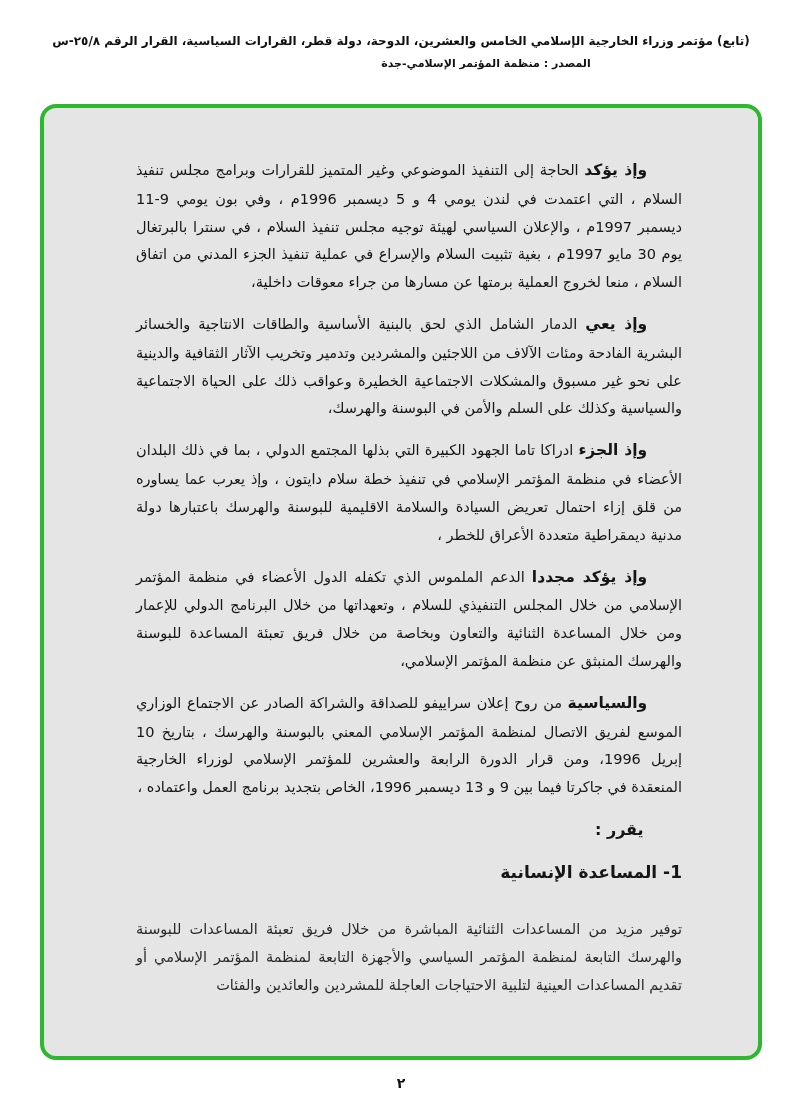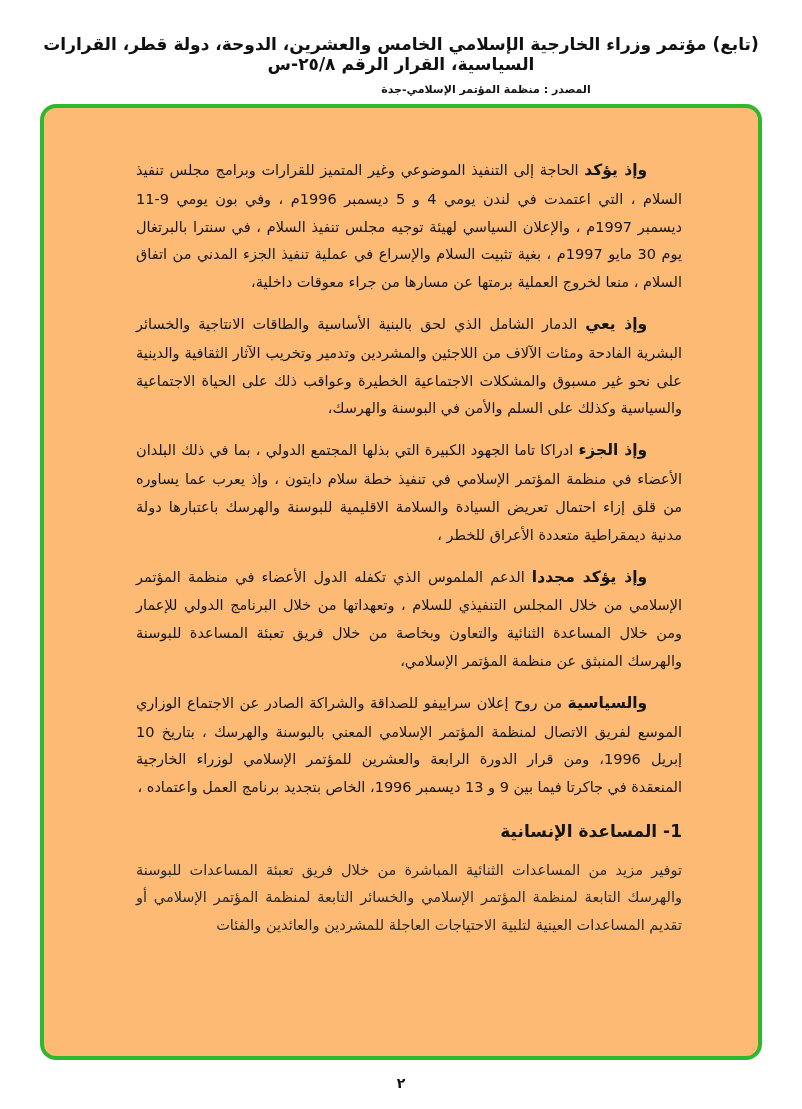--- a/index.html
+++ b/index.html
@@ -17,41 +17,41 @@
     height: 1109px;
     overflow: hidden;
     background: #ffffff;
   }
   .doc-header {
     direction: rtl;
     text-align: center;
     padding-top: 34px;
   }
   .doc-header .line1 {
-    font-size: 17px;
+    font-size: 12px;
     font-weight: bold;
     letter-spacing: 0.2px;
     color: #101010;
   }
   .doc-header .line2 {
     font-size: 11px;
     font-weight: bold;
     margin-top: 9px;
     transform: translateX(85px); 
     color: #101010;
   }
   .content-box {
     position: absolute;
     left: 40px;
     top: 104px;
     width: 722px;
     height: 956px;
     border: 4px solid #2db82d;
     border-radius: 16px;
-    background: #fdba74;
+    background: #e5e5e5;
   }
   .content-inner {
     direction: rtl;
     text-align: justify;
     padding: 48px 76px 0 92px;
     font-size: 14.5px;
     line-height: 1.92;
   }
   .para {
     margin: 0 0 13px 0;
@@ -61,21 +61,21 @@
     font-weight: bold;
     font-size: 15.5px;
   }
   .decides {
     margin: 6px 0 10px 0;
     text-indent: 2.4em;
     font-weight: bold;
     font-size: 16px;
   }
   .section-heading {
-    margin: 4px 0 9px 0;
+    margin: 4px 0 28px 0;
     font-weight: bold;
     font-size: 17px;
   }
   .section-para {
     margin: 0;
     text-indent: 0;
     color: #2a2a2a;
   }
   .page-number {
     position: absolute;
@@ -114,23 +114,24 @@
       </p>
 
       <p class="para">
         <span class="lead">وإذ يؤكد مجددا</span><span> الدعم الملموس الذي تكفله الدول الأعضاء في منظمة المؤتمر الإسلامي من خلال المجلس التنفيذي للسلام ، وتعهداتها من خلال البرنامج الدولي للإعمار ومن خلال المساعدة الثنائية والتعاون وبخاصة من خلال فريق تعبئة المساعدة للبوسنة والهرسك المنبثق عن منظمة المؤتمر الإسلامي،</span>
       </p>
 
       <p class="para">
         <span class="lead">والسياسية</span><span> من روح إعلان سراييفو للصداقة والشراكة الصادر عن الاجتماع الوزاري الموسع لفريق الاتصال لمنظمة المؤتمر الإسلامي المعني بالبوسنة والهرسك ، بتاريخ 10 إبريل 1996، ومن قرار الدورة الرابعة والعشرين للمؤتمر الإسلامي لوزراء الخارجية المنعقدة في جاكرتا فيما بين 9 و 13 ديسمبر 1996، الخاص بتجديد برنامج العمل واعتماده ،</span>
       </p>
 
+      <p class="decides">يقرر :</p>
 
       <p class="section-heading">1- المساعدة الإنسانية</p>
 
-      <p class="section-para">توفير مزيد من المساعدات الثنائية المباشرة من خلال فريق تعبئة المساعدات للبوسنة والهرسك التابعة لمنظمة المؤتمر الإسلامي والخسائر التابعة لمنظمة المؤتمر الإسلامي أو تقديم المساعدات العينية لتلبية الاحتياجات العاجلة للمشردين والعائدين والفئات</p>
+      <p class="section-para">توفير مزيد من المساعدات الثنائية المباشرة من خلال فريق تعبئة المساعدات للبوسنة والهرسك التابعة لمنظمة المؤتمر السياسي والأجهزة التابعة لمنظمة المؤتمر الإسلامي أو تقديم المساعدات العينية لتلبية الاحتياجات العاجلة للمشردين والعائدين والفئات</p>
 
     </div>
   </div>
 
   <div class="page-number">٢</div>
 
 </div>
 
 </body></html>

